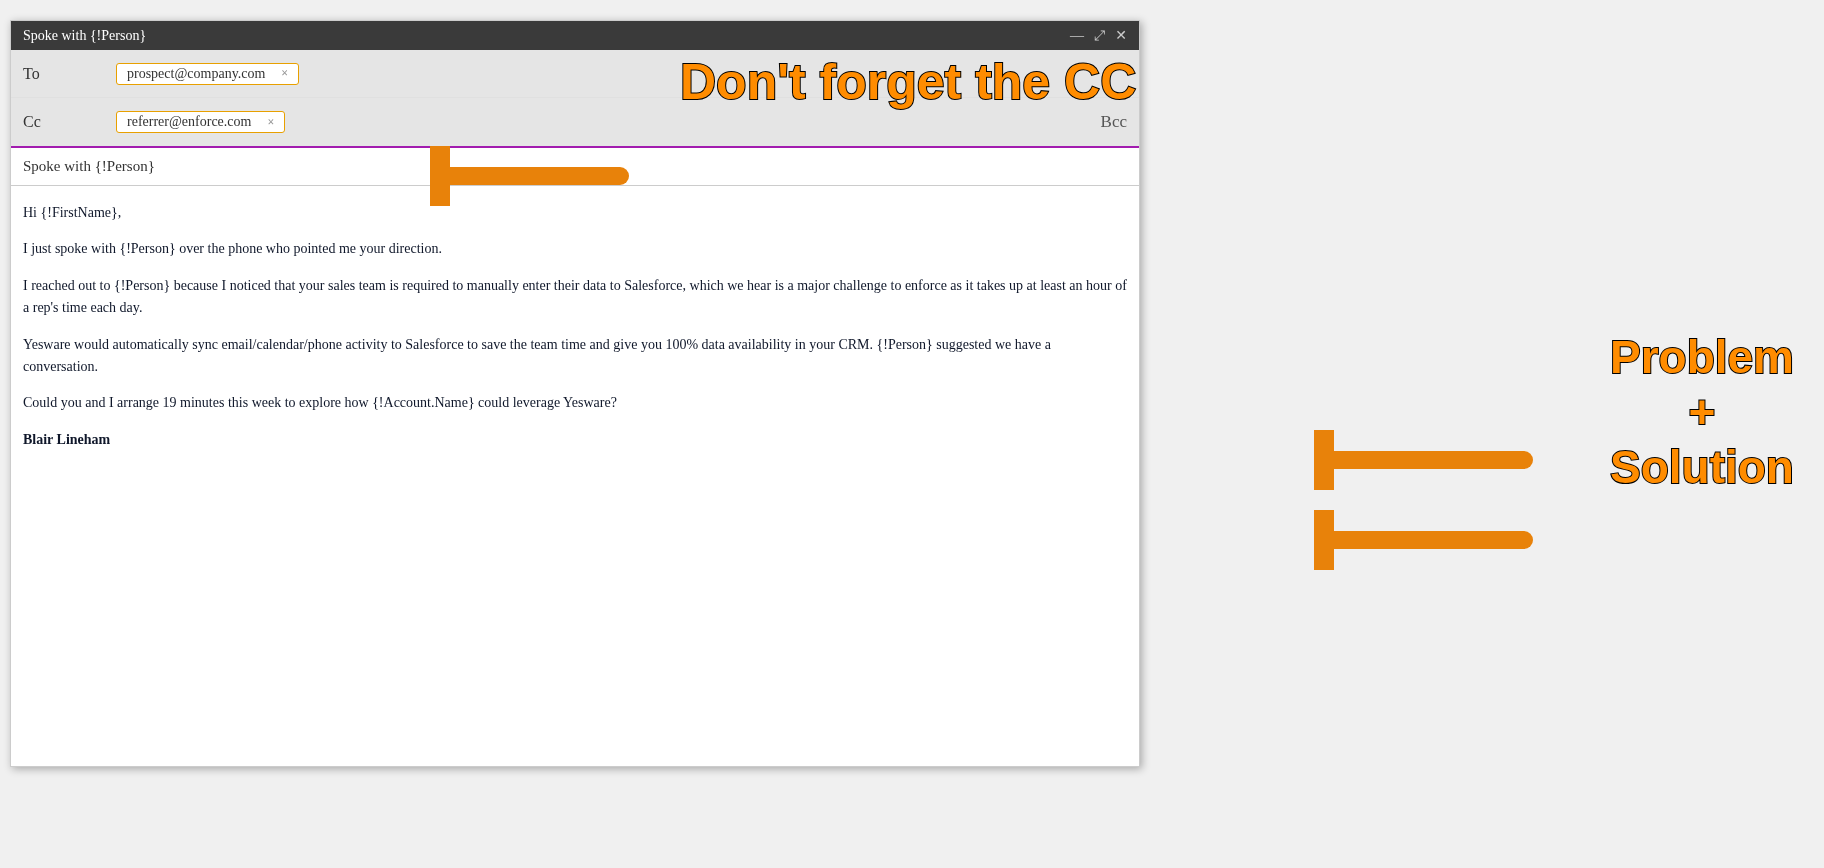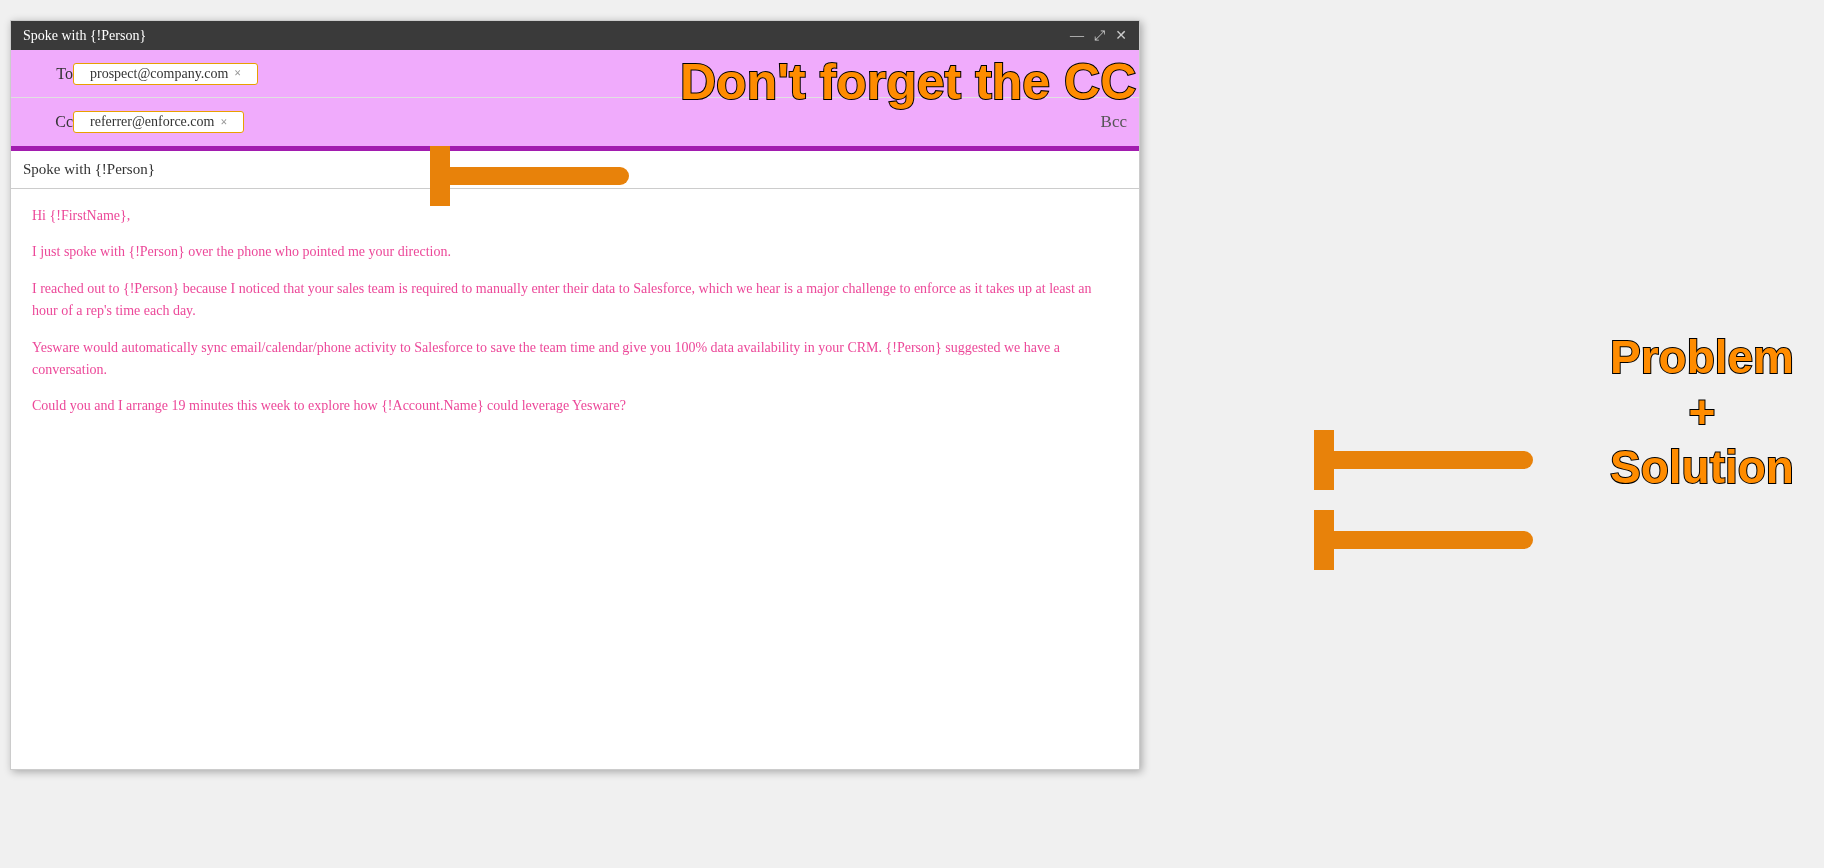--- a/index.html
+++ b/index.html
@@ -40,23 +40,22 @@
       align-items: center;
     }
 
     .title-bar-controls span {
       color: #cccccc;
       font-size: 14px;
       cursor: pointer;
     }
 
     .email-header {
-      background: #f0abfc;
-      border-bottom: 5px solid #a21caf;
-      text-align: right;
+      background: #e5e5e5;
+      border-bottom: 2px solid #a21caf;
     }
 
     .header-row {
       display: flex;
       align-items: center;
       padding: 8px 12px;
       border-bottom: 1px solid #e0e0e0;
       min-height: 48px;
     }
 
@@ -70,25 +69,26 @@
       width: 50px;
       flex-shrink: 0;
       font-weight: normal;
     }
 
     .recipient-chip {
       display: inline-flex;
       align-items: center;
       border: 1.5px solid #e8a000;
       border-radius: 3px;
-      padding: 2px 16px;
+      padding: 2px 10px;
       font-size: 14px;
       color: #333;
       background: #fff;
-      gap: 6px;
+      gap: 16px;
+      margin-left: 43px;
     }
 
     .recipient-chip .remove-btn {
       color: #999;
       cursor: pointer;
       font-size: 12px;
       font-weight: bold;
     }
 
     .bcc-link {
@@ -99,23 +99,23 @@
     }
 
     .subject-row {
       padding: 10px 12px;
       border-bottom: 1px solid #cccccc;
       font-size: 15px;
       color: #333;
     }
 
     .email-body {
-      padding: 16px 21px;
-      font-size: 14px;
-      color: #ec4899;
+      padding: 16px 12px;
+      font-size: 14px;
+      color: #0f172a;
       line-height: 1.6;
       height: 580px;
       overflow-y: scroll;
       position: relative;
     }
 
     .email-body::-webkit-scrollbar {
       width: 14px;
     }
     .email-body::-webkit-scrollbar-track {
@@ -217,20 +217,21 @@
   <div class="subject-row">
     <span>Spoke with {!Person}</span>
   </div>
 
   <div class="email-body">
     <p>Hi {!FirstName},</p>
     <p>I just spoke with {!Person} over the phone who pointed me your direction.</p>
     <p>I reached out to {!Person} because I noticed that your sales team is required to manually enter their data to Salesforce, which we hear is a major challenge to enforce as it takes up at least an hour of a rep's time each day.</p>
     <p>Yesware would automatically sync email/calendar/phone activity to Salesforce to save the team time and give you 100% data availability in your CRM. {!Person} suggested we have a conversation.</p>
     <p>Could you and I arrange 19 minutes this week to explore how {!Account.Name} could leverage Yesware?</p>
+    <p><strong>Blair Lineham</strong></p>
   </div>
 
 </div>
 
 <div class="annotation cc-annotation">Don't forget the CC</div>
 
 <svg class="arrow-cc" width="200" height="60" viewBox="0 0 200 60">
   <defs>
     <marker id="arrowhead-cc" markerWidth="10" markerHeight="7" refX="0" refY="3.5" orient="auto">
       <polygon points="0 0, 10 3.5, 0 7" fill="#e8820a"></polygon>

